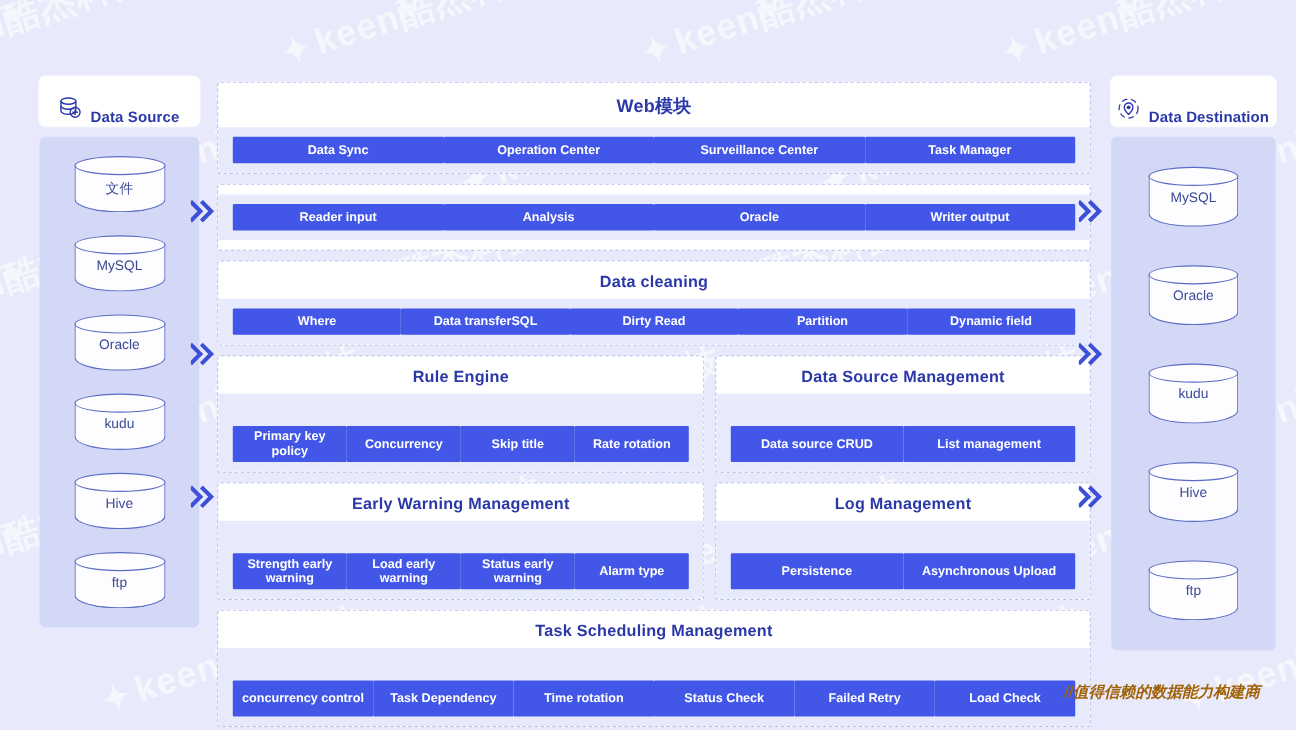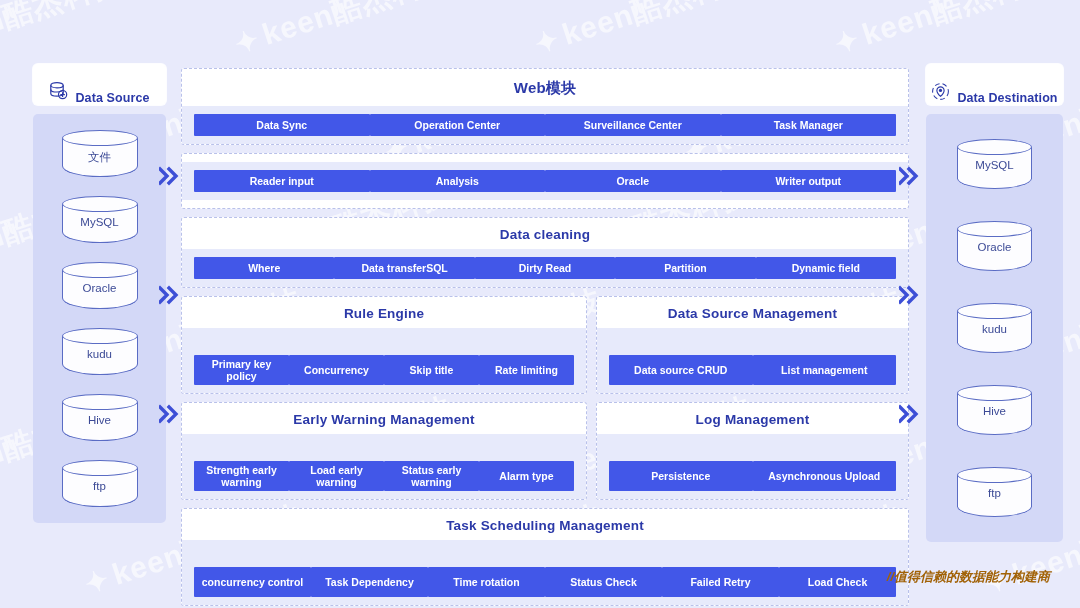--- a/index.html
+++ b/index.html
@@ -381,21 +381,21 @@
         </div>
     </div>
 
     <div class="row2">
       <div class="panel left-pane">
         <div class="panel-title">Rule Engine</div>
         <div class="btn-strip" id="strip-rule">
             <div class="btn tall">Primary key policy</div>
             <div class="btn tall">Concurrency</div>
             <div class="btn tall">Skip title</div>
-            <div class="btn tall">Rate limiting</div>
+            <div class="btn tall">Rate rotation</div>
           </div>
       </div>
       <div class="panel right-pane">
         <div class="panel-title">Data Source Management</div>
         <div class="btn-strip" id="strip-dsm">
             <div class="btn tall">Data source CRUD</div>
             <div class="btn tall">List management</div>
           </div>
       </div>
     </div>

